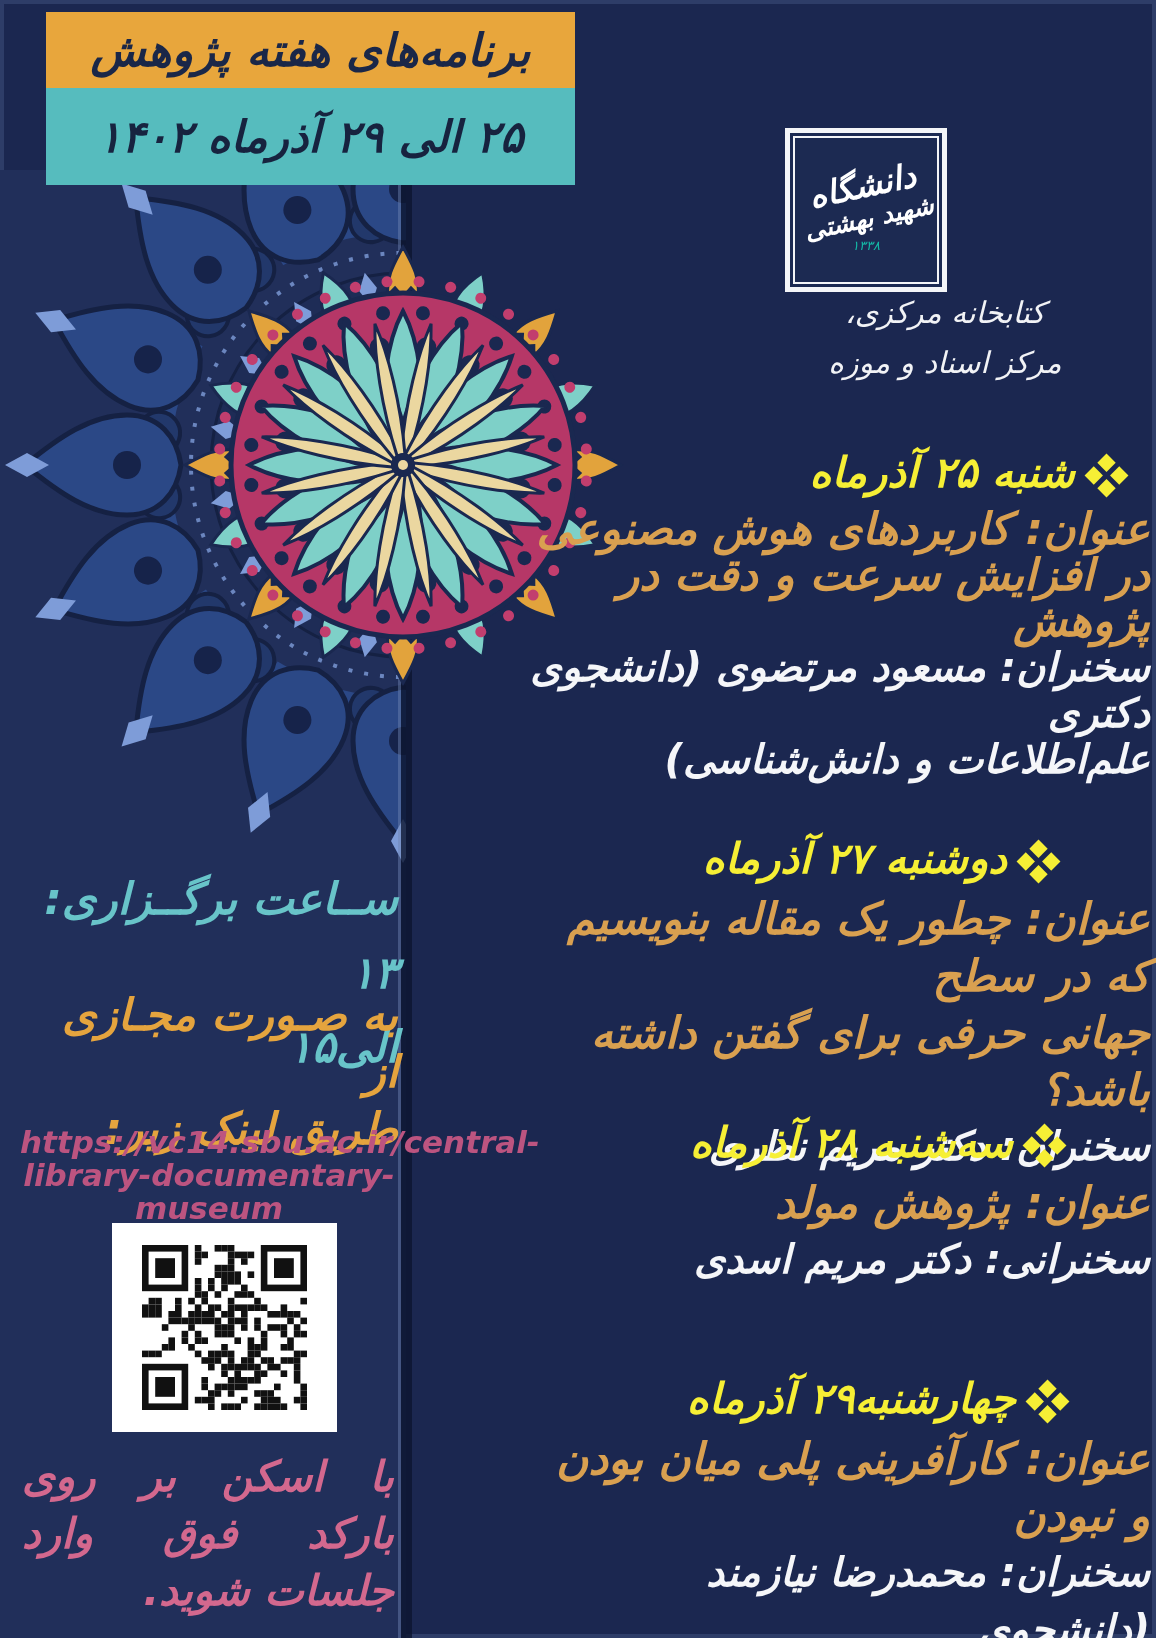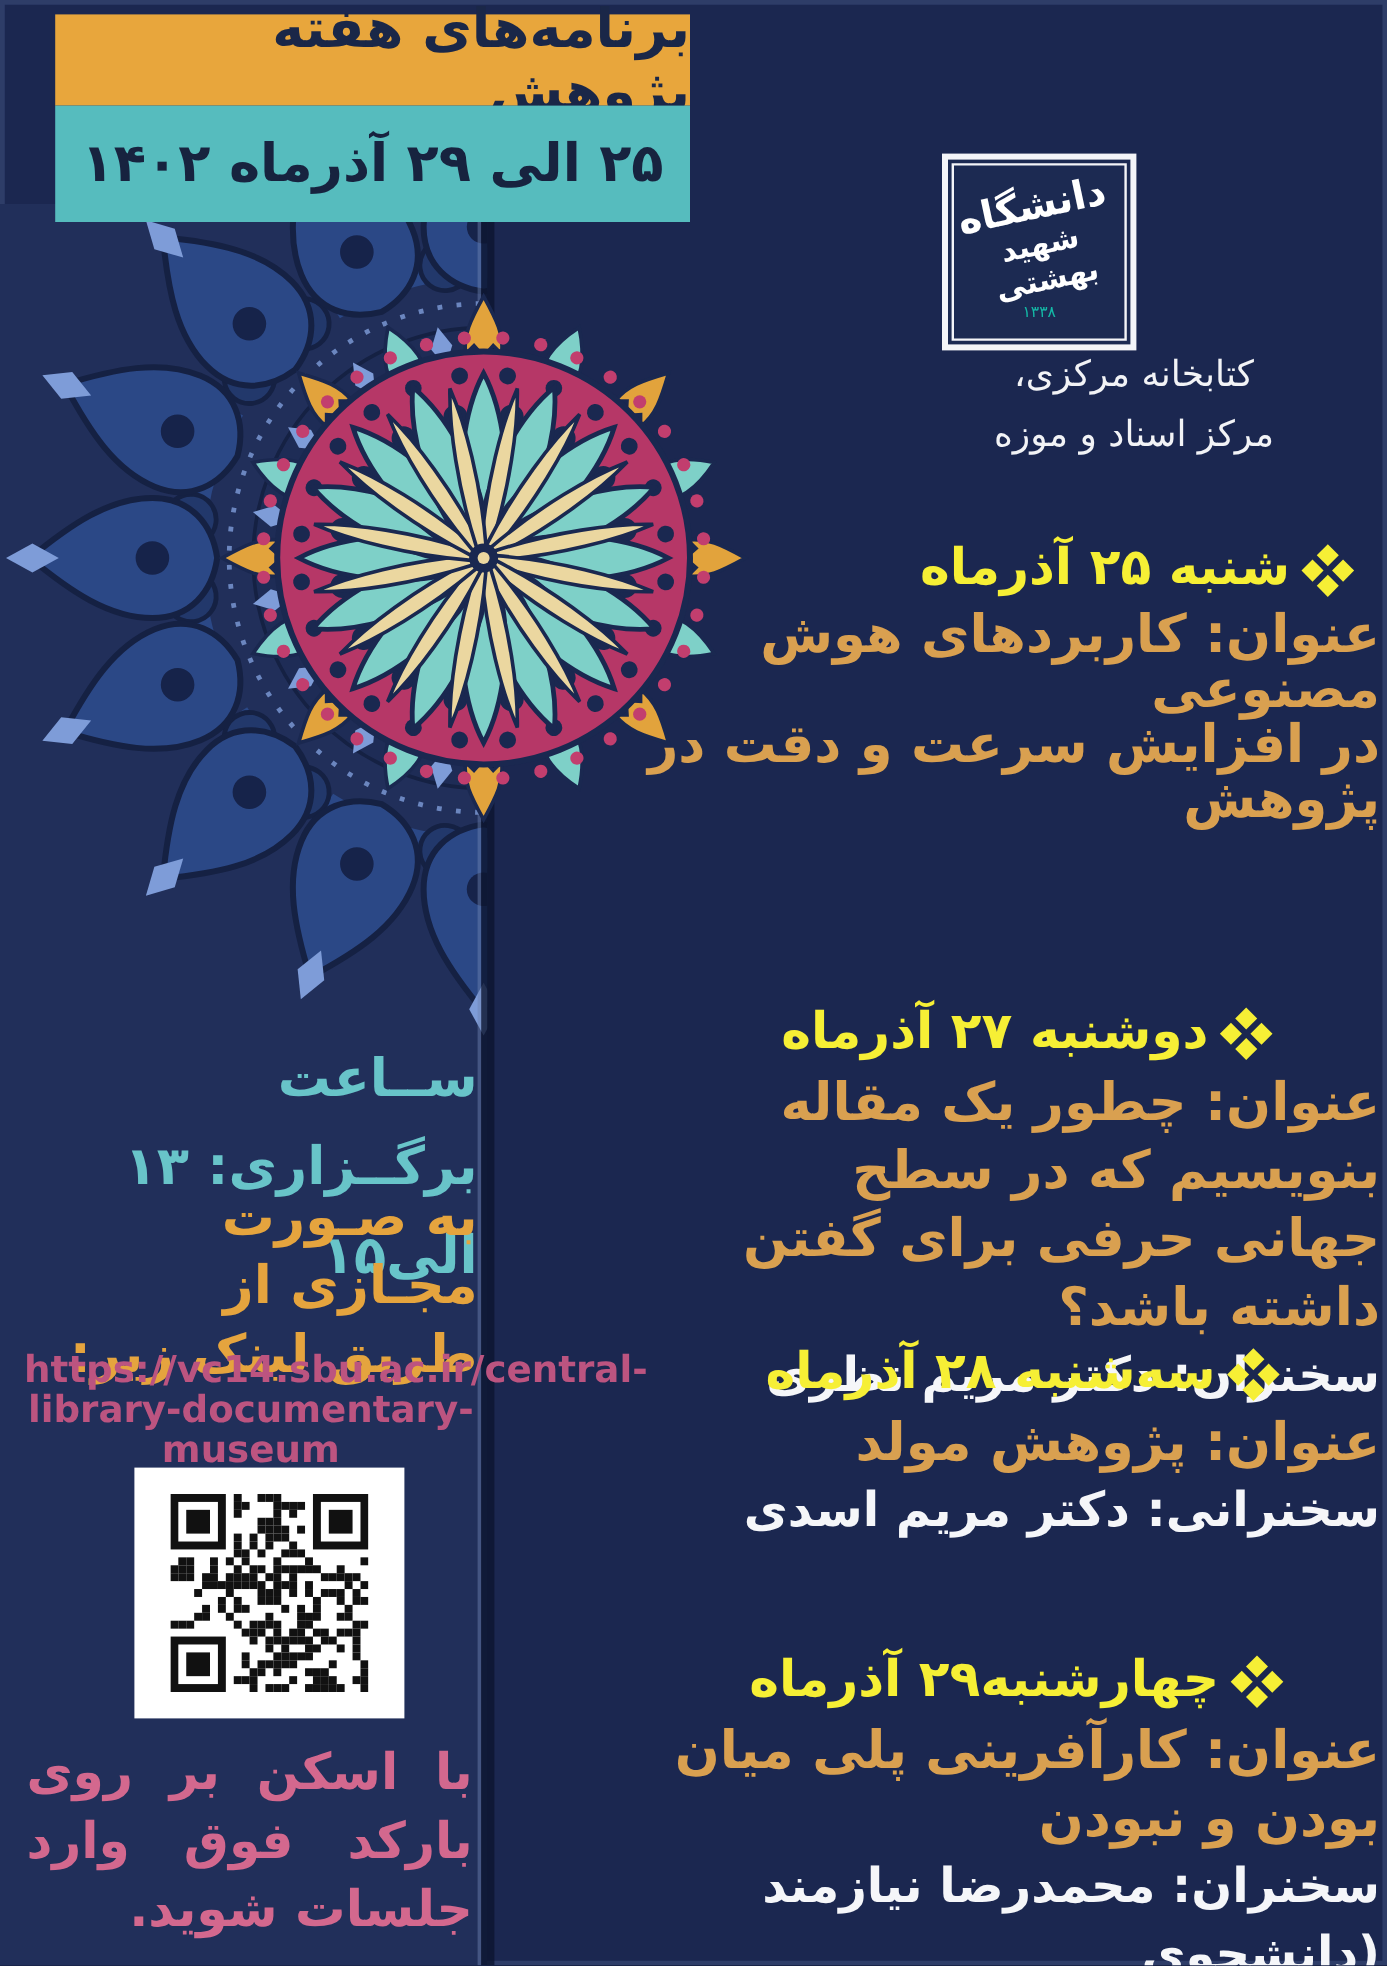--- a/index.html
+++ b/index.html
@@ -3,21 +3,21 @@
 <meta charset="utf-8">
 <title>poster</title>
 <style>
   html,body{margin:0;padding:0;background:#0e1630;}
   .poster{
     position:relative; width:1156px; height:1638px; overflow:hidden;
     background:#1B2750;
     font-family:"DejaVu Sans", sans-serif;
     box-shadow: inset 0 0 0 4px #2E3D68;
   }
-  .abs{position:absolute;}
+  .abs{position:absolute;font-style:italic;}
   svg.decor{position:absolute; left:0; top:0; z-index:1; pointer-events:none;}
 
   
   .banner-title{
     left:46px; top:12px; width:529px; height:76px; background:#E8A63C;
     z-index:3; display:flex; align-items:center; justify-content:center;
     direction:rtl;
   }
   .banner-title span{font-size:45px; font-weight:700; color:#1A2748;}
   .banner-date{
@@ -384,20 +384,22 @@
         <span class="bullet">
             <i></i>
             <i></i>
             <i></i>
             <i></i>
           </span><span>شنبه ۲۵ آذرماه</span>
       </span>
       <div class="event-title">عنوان: کاربردهای هوش مصنوعی
 در افزایش سرعت و دقت در
 پژوهش</div>
+      <div class="event-speaker">سخنران: مسعود مرتضوی (دانشجوی دکتری
+علم‌اطلاعات و دانش‌شناسی)</div>
     </div>
 
     <div class="event e2">
       <span class="event-date">
         <span class="bullet">
             <i></i>
             <i></i>
             <i></i>
             <i></i>
           </span><span>دوشنبه ۲۷ آذرماه</span>

